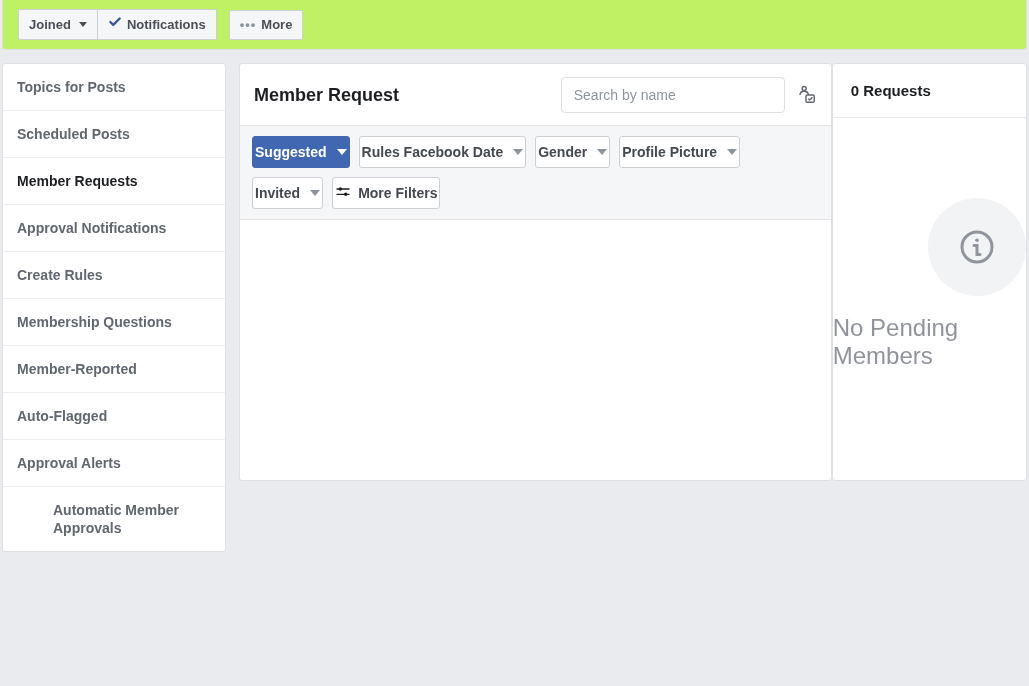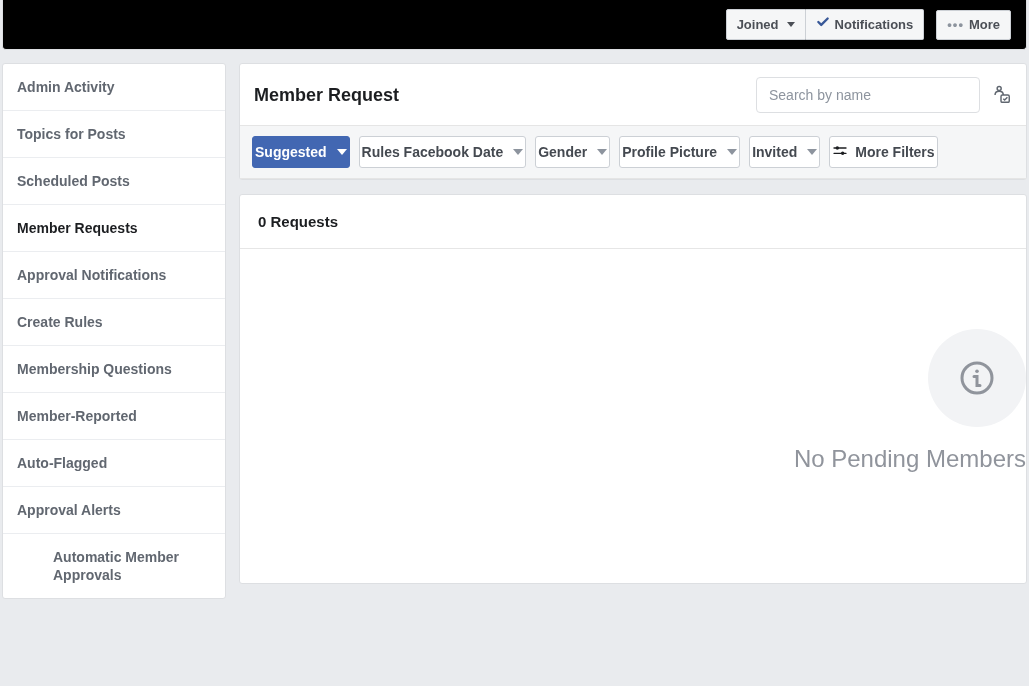--- a/index.html
+++ b/index.html
@@ -1,28 +1,27 @@
 <!DOCTYPE html>
 <html><head>
   <meta charset="utf-8">
   <style>
     * { margin: 0; padding: 0; box-sizing: border-box; }
     body { font-family: Helvetica, Arial, sans-serif; background: #e9ebee; width: 1029px; height: 686px; overflow: hidden; font-size: 14px; color: #1c1e21; }
 
     .top-bar {
-      background: #000000;
+      background: #bef264;
       border: 1px solid #dddfe2;
       border-top: none;
       border-radius: 0 0 4px 4px;
       padding: 9px 15px;
       display: flex;
       gap: 12px;
       align-items: center;
       margin: 0 2px;
-      justify-content: flex-end;
     }
     .btn-group { display: flex; }
     .btn {
       background: #f5f6f7;
       border: 1px solid #ccd0d5;
       border-radius: 2px;
       padding: 5px 10px;
       font-size: 13px;
       font-weight: 600;
       color: #4b4f56;
@@ -54,21 +53,21 @@
       font-size: 14px;
       font-weight: 600;
       color: #616770;
       border-bottom: 1px solid #ebedf0;
       cursor: pointer;
       line-height: 18px;
     }
     .sidebar-item:last-child { border-bottom: none; margin-left: 36px; }
     .sidebar-item.active { color: #1c1e21; }
 
-    .main { flex: 1; display: flex; flex-direction: column; gap: 14px; }
+    .main { flex: 1; display: flex; flex-direction: row; }
 
     .panel { background: #fff; border: 1px solid #dddfe2; border-radius: 3px; }
 
     .panel-head {
       padding: 13px 14px 12px 14px;
       display: flex; align-items: center; justify-content: space-between;
       border-bottom: 1px solid #e5e5e5;
     }
     .panel-title { font-size: 18px; font-weight: 700; color: #1c1e21; }
     .head-right { display: flex; align-items: center; gap: 10px; }
@@ -146,21 +145,20 @@
   </div>
   <button class="btn">
     <span class="dots">•••</span>
     <span>More</span>
   </button>
 </div>
 
 <div class="page-wrap">
 
   <div class="sidebar">
-    <div class="sidebar-item"><span>Admin Activity</span></div>
     <div class="sidebar-item"><span>Topics for Posts</span></div>
     <div class="sidebar-item"><span>Scheduled Posts</span></div>
     <div class="sidebar-item active"><span>Member Requests</span></div>
     <div class="sidebar-item"><span>Approval Notifications</span></div>
     <div class="sidebar-item"><span>Create Rules</span></div>
     <div class="sidebar-item"><span>Membership Questions</span></div>
     <div class="sidebar-item"><span>Member-Reported</span></div>
     <div class="sidebar-item"><span>Auto-Flagged</span></div>
     <div class="sidebar-item"><span>Approval Alerts</span></div>
     <div class="sidebar-item"><span>Automatic Member Approvals</span></div>

